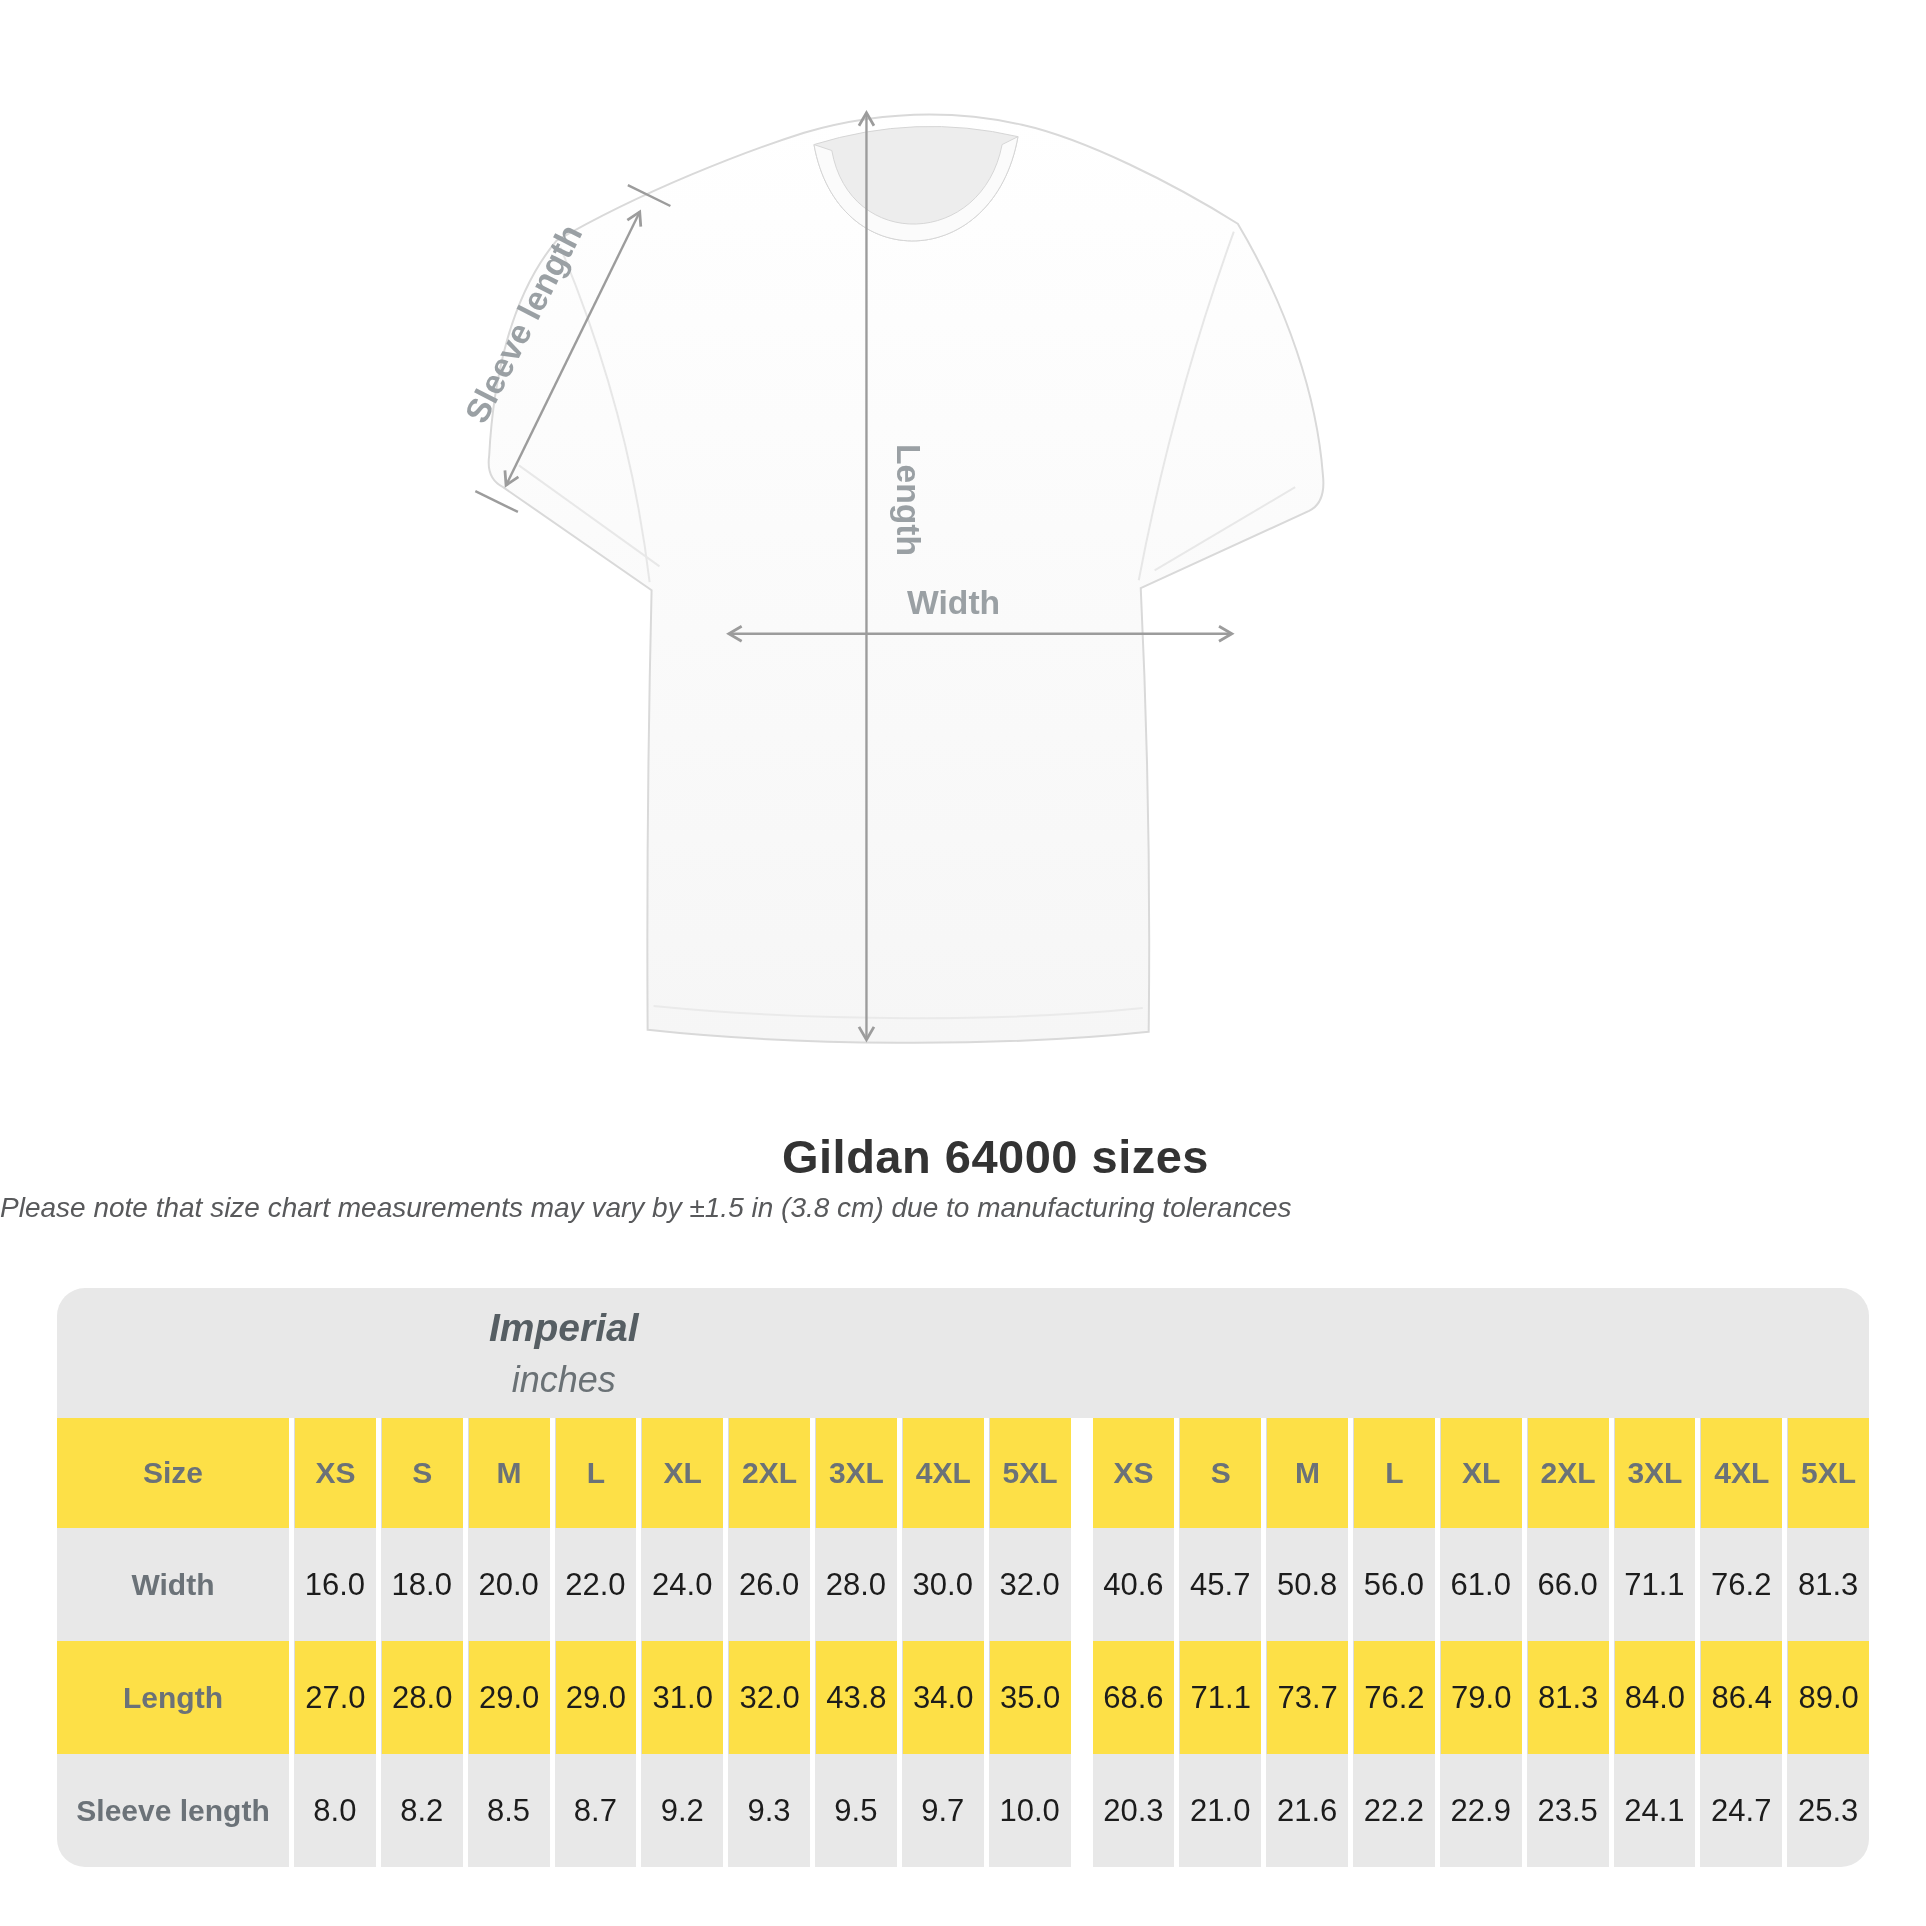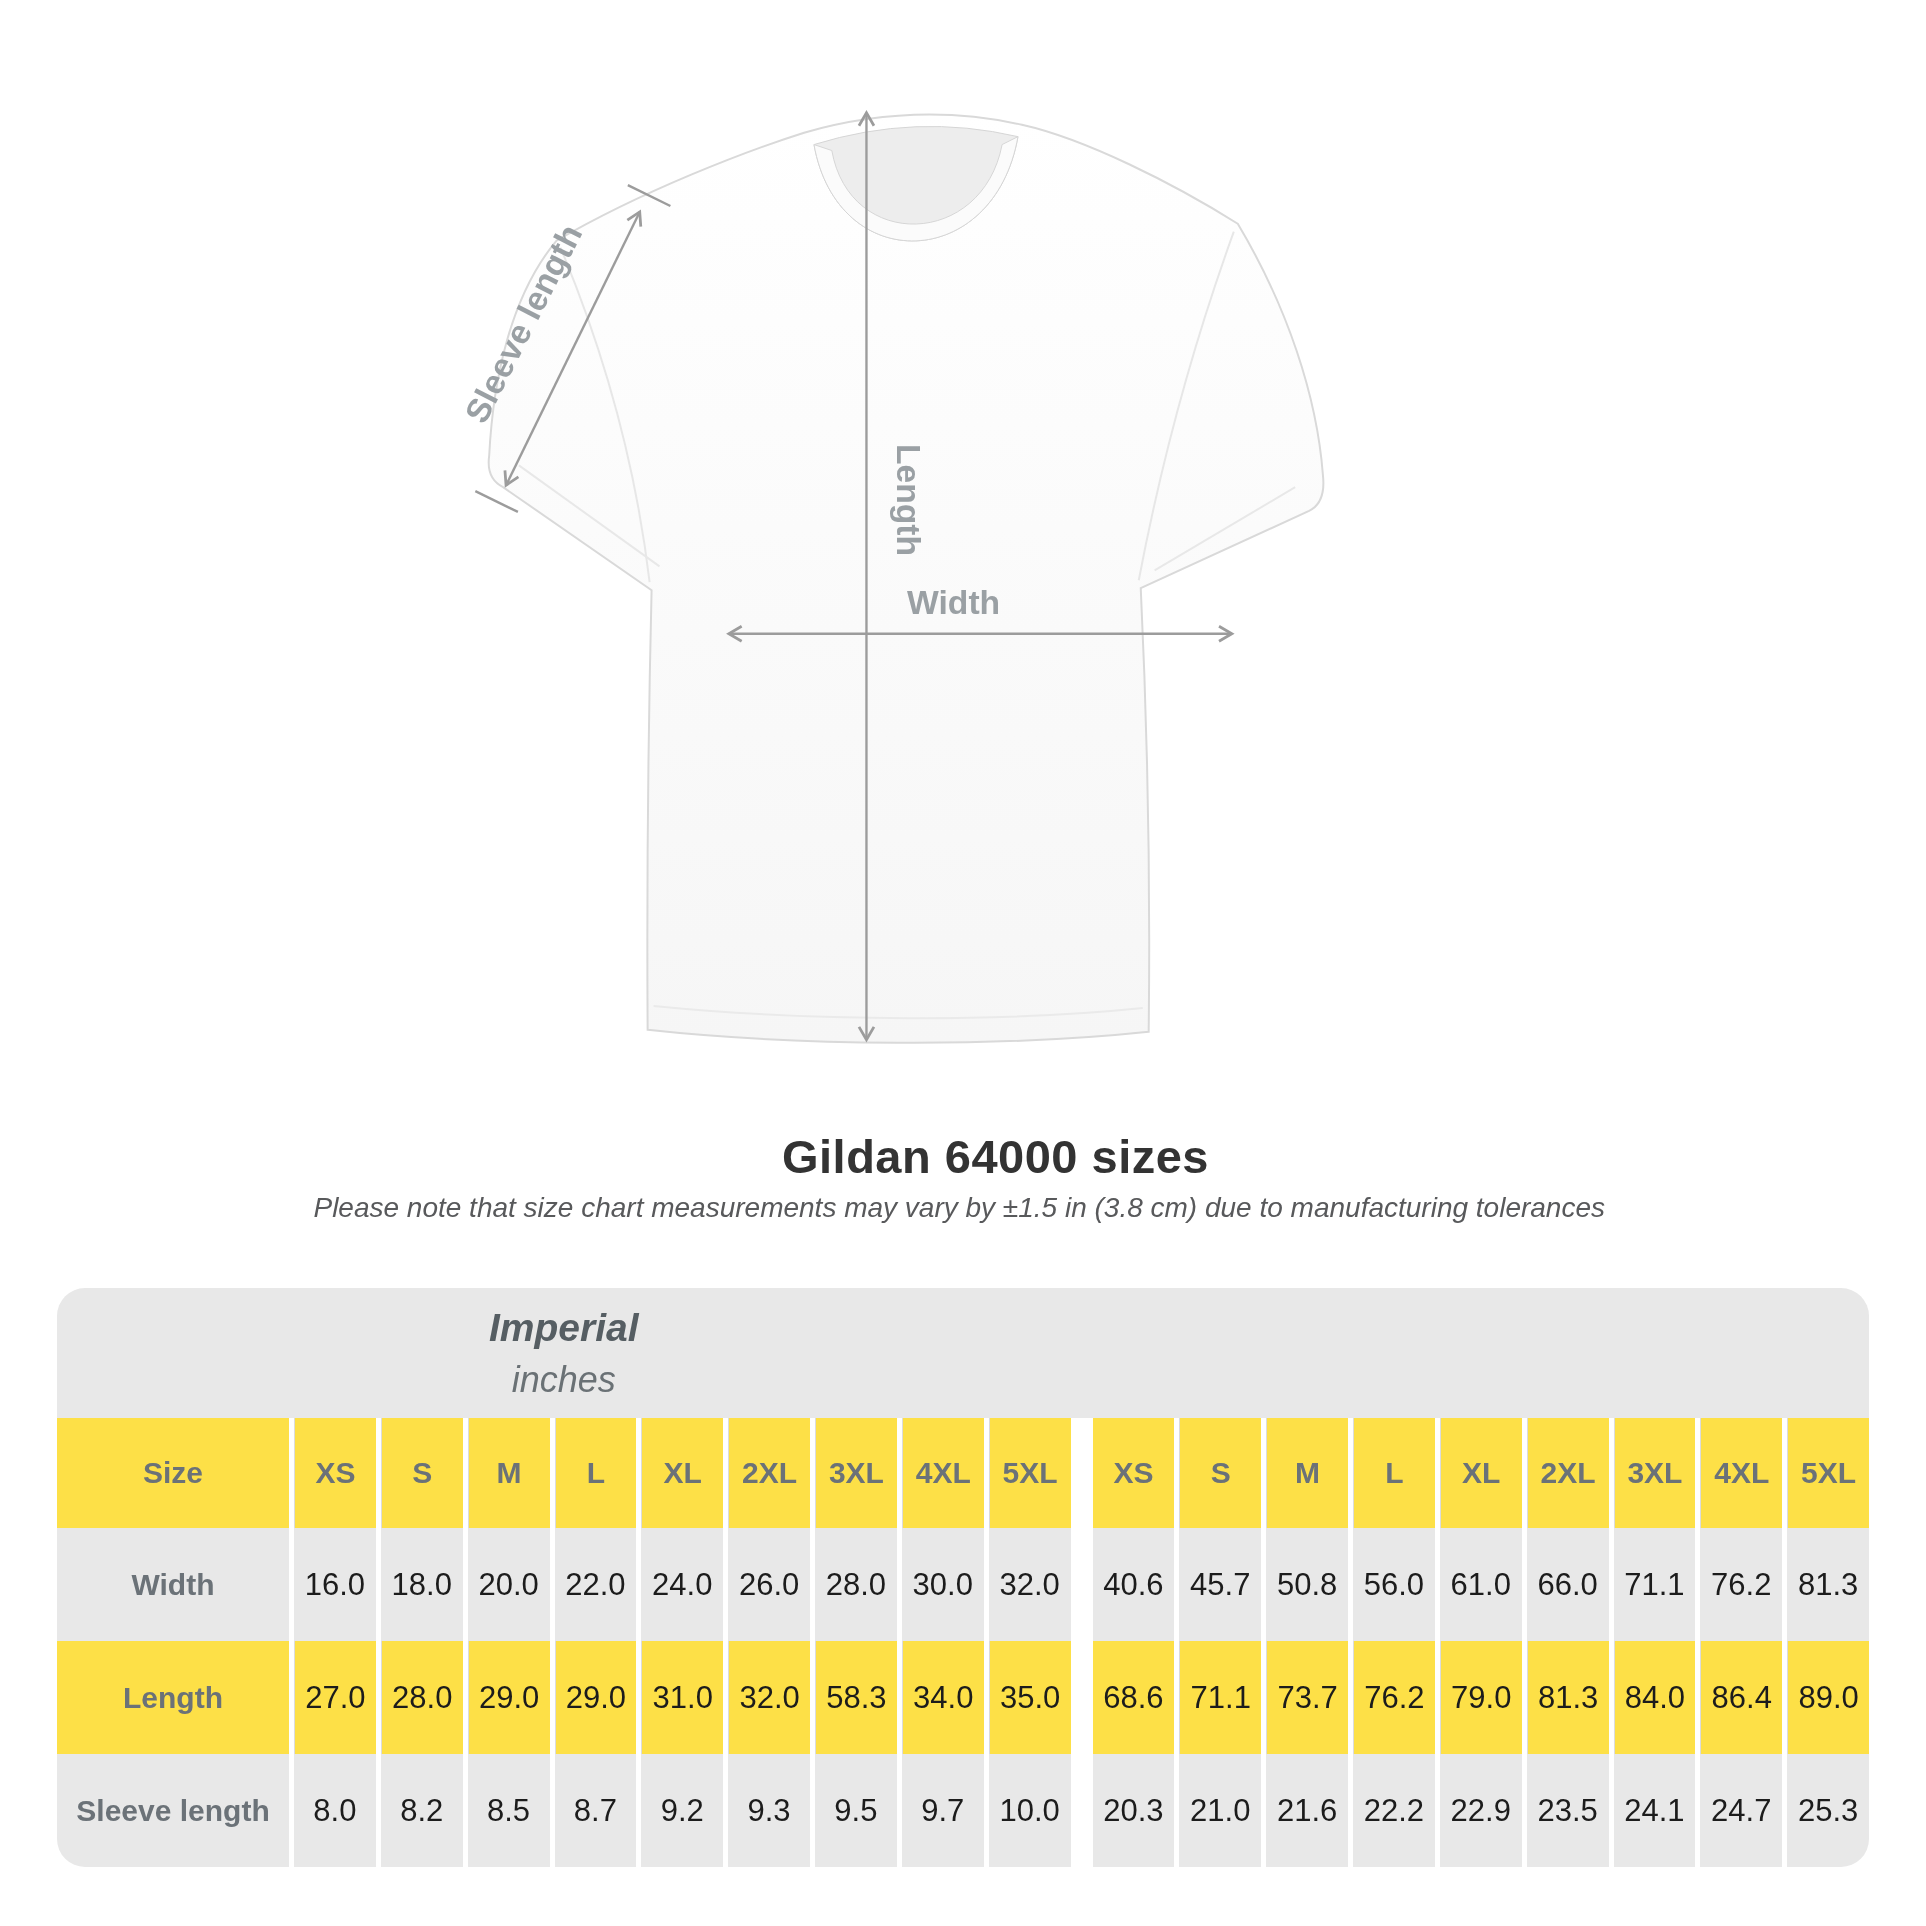--- a/index.html
+++ b/index.html
@@ -8,21 +8,21 @@
     font-family:"Liberation Sans", sans-serif;overflow:hidden;
   }
   
   .figure{position:absolute;left:0;top:0;width:1927px;height:1109px;}
   
   .page-title{
     position:absolute;left:0;top:1129px;width:1927px;text-align:center;
     font-size:47px;font-weight:bold;color:#333333;letter-spacing:0.5px;padding-left:32px;
   }
   .page-subtitle{
-    position:absolute;left:16px;top:1192px;width:1589px;text-align:right;
+    position:absolute;left:0;top:1192px;width:1589px;text-align:left;
     font-size:28px;font-style:italic;color:#58595b;
   }
   
   .tbl{
     position:absolute;left:57px;top:1288px;width:1812px;
     border-radius:28px;overflow:hidden;
   }
   .r{
     display:grid;
     grid-template-columns:232px repeat(9,1fr) 12px repeat(9,1fr);
@@ -158,21 +158,21 @@
   </div>
 
   <div class="r dt w">
     <div class="cell lab nb">Length</div>
     <div class="cell val">27.0</div>
     <div class="cell val">28.0</div>
     <div class="cell val">29.0</div>
     <div class="cell val">29.0</div>
     <div class="cell val">31.0</div>
     <div class="cell val">32.0</div>
-    <div class="cell val">58.3</div>
+    <div class="cell val">43.8</div>
     <div class="cell val">34.0</div>
     <div class="cell val">35.0</div>
     <div class="sp"></div>
     <div class="cell val">68.6</div>
     <div class="cell val">71.1</div>
     <div class="cell val">73.7</div>
     <div class="cell val">76.2</div>
     <div class="cell val">79.0</div>
     <div class="cell val">81.3</div>
     <div class="cell val">84.0</div>

